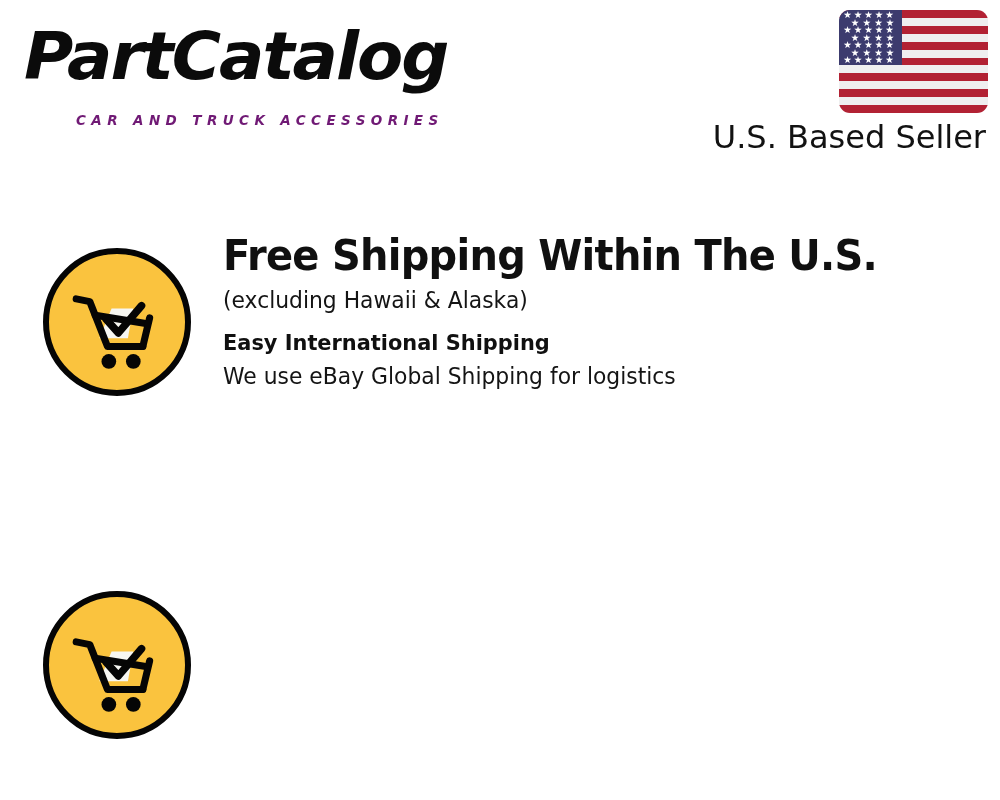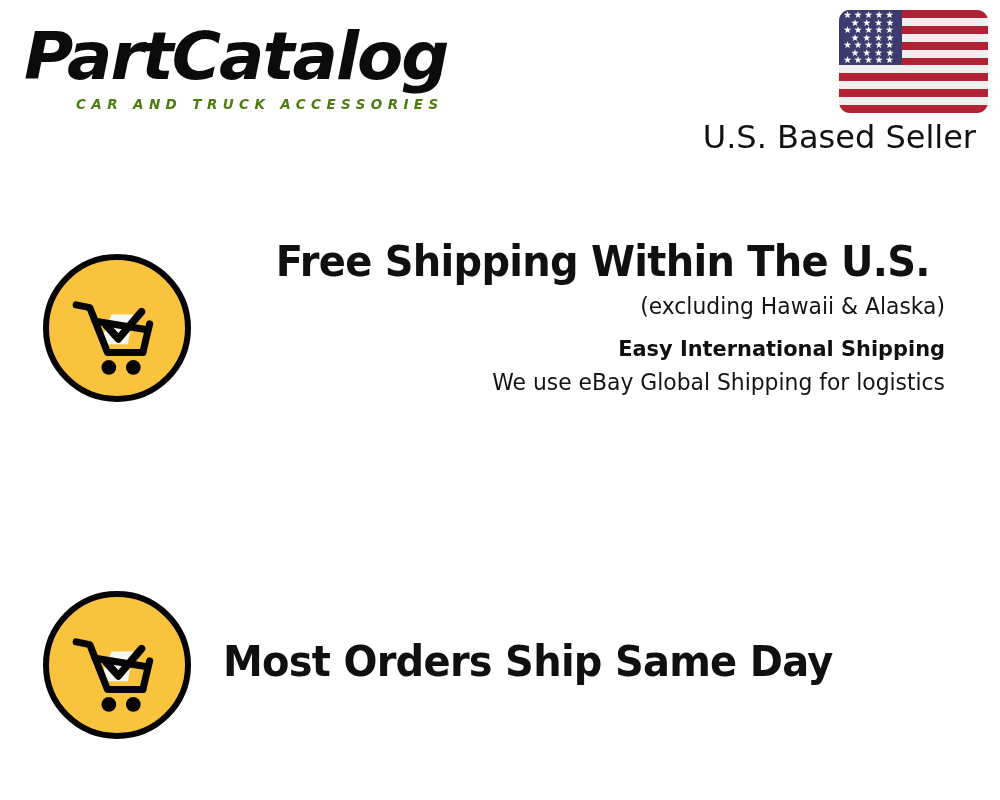--- a/index.html
+++ b/index.html
@@ -40,22 +40,22 @@
     transform: scaleX(1.02);
     transform-origin: left top;
   }
   .logo-tagline {
     font-family: "DejaVu Sans", sans-serif;
     font-weight: bold;
     font-style: italic;
     font-size: 13.5px;
     line-height: 16px;
     letter-spacing: 5.4px;
-    color: #4d7c0f;
-    margin-top: 4px;
+    color: #701a75;
+    margin-top: 20px;
     margin-left: 52px;
     white-space: nowrap;
   }
 
   
   .flag-wrap {
     position: absolute;
     left: 839px;
     top: 10px;
     width: 149px;
@@ -88,21 +88,21 @@
   .star {
     position: absolute;
     color: #ffffff;
     font-size: 9.5px;
     line-height: 9.5px;
     transform: translate(-50%, -50%);
     font-family: "DejaVu Sans", sans-serif;
   }
   .seller-label {
     position: absolute;
-    right: 24px;
+    right: 14px;
     top: 118px;
     width: 400px;
     text-align: right;
     font-family: "DejaVu Sans", sans-serif;
     font-weight: 400;
     font-size: 32px;
     line-height: 38px;
     color: #121212;
     white-space: nowrap;
   }
@@ -164,21 +164,21 @@
     font-size: 22px;
     line-height: 30px;
     color: #101010;
     transform: scaleX(0.95);
     transform-origin: left center;
     white-space: nowrap;
     margin-top: 12px;
   }
 
   
-  #feature-0 { top: 236px; height: 180px; text-align: right; }
+  #feature-0 { top: 230px; height: 180px; }
   #feature-0 .feature-icon { top: 18px; }
   #feature-0 .feature-text { top: 0px; }
   #feature-1 { top: 420px; height: 150px; }
   #feature-1 .feature-icon { top: 0px; }
   #feature-1 .feature-text { top: 45px; }
   #feature-2 { top: 591px; height: 150px; }
   #feature-2 .feature-icon { top: 0px; }
   #feature-2 .feature-text { top: 45px; }
 </style>
 </head>
@@ -270,18 +270,15 @@
       <svg viewBox="0 0 100 100" aria-hidden="true">
         <path d="M46 40 L62 40 L58 62 L37 62 Z" fill="#f7f7f2"></path>
         <path d="M20 33 L30 35 L43 68 L69 68" fill="none" stroke="#050505" stroke-width="5.2" stroke-linecap="round" stroke-linejoin="round"></path>
         <path d="M34 45 L70 51" fill="none" stroke="#050505" stroke-width="5.2" stroke-linecap="round"></path>
         <path d="M69 68 L74 47" fill="none" stroke="#050505" stroke-width="5.2" stroke-linecap="round" stroke-linejoin="round"></path>
         <path d="M42 48 L51 58 L68 38" fill="none" stroke="#050505" stroke-width="5.6" stroke-linecap="round" stroke-linejoin="round"></path>
         <circle cx="44" cy="79" r="5.4" fill="#050505"></circle>
         <circle cx="62" cy="79" r="5.4" fill="#050505"></circle>
       </svg>
     </div>
-    <div class="feature-text">
-      <div class="feat-title">Most Orders Ship Same Day</div>
-    </div>
   </div>
 
 </div>
 
 </body></html>

